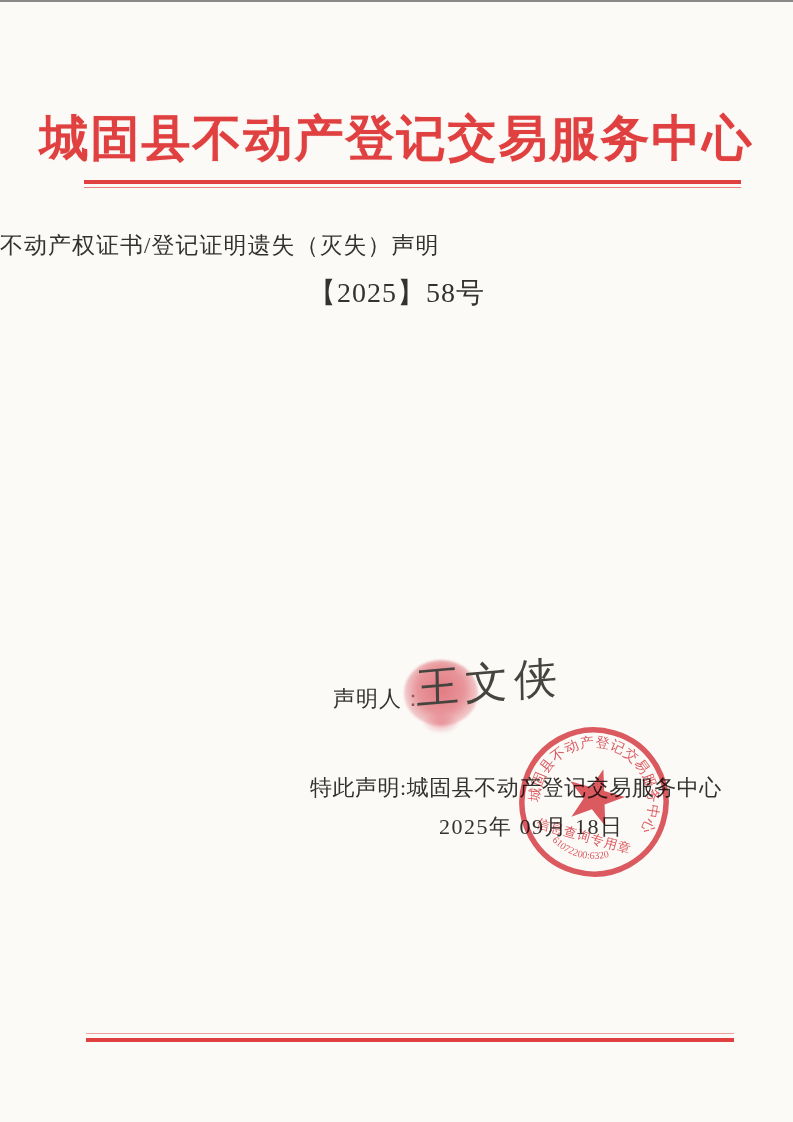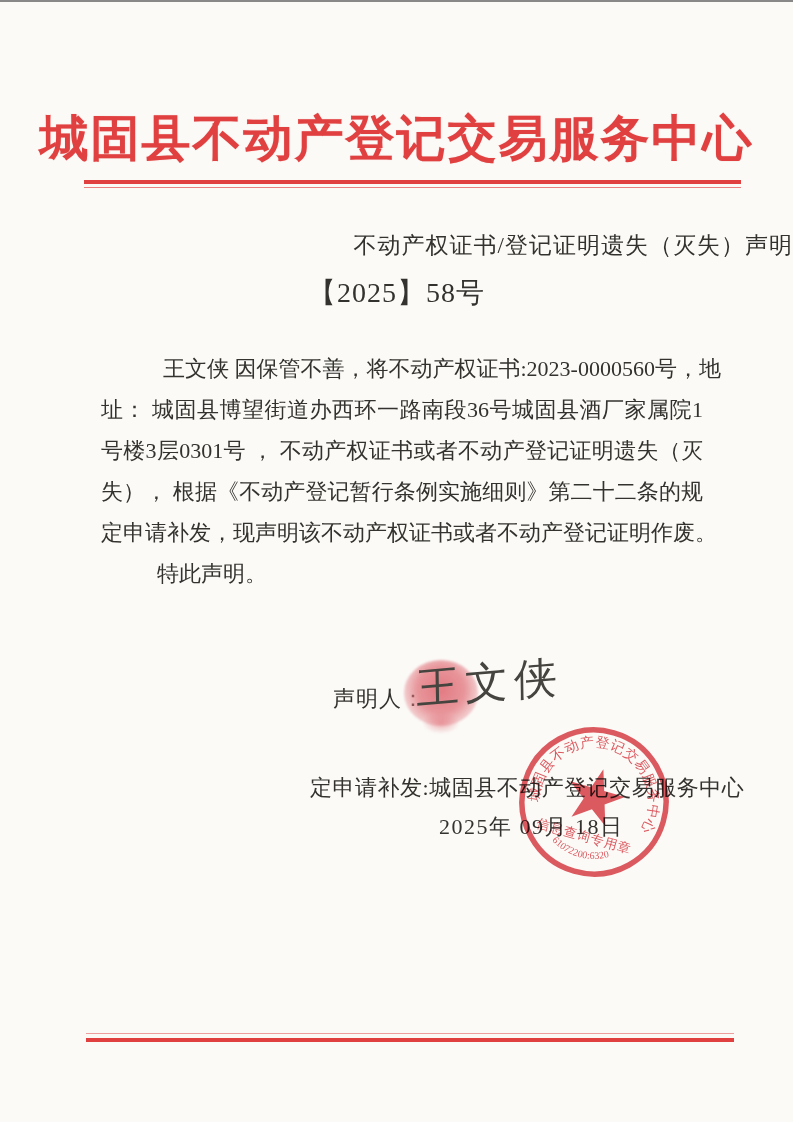--- a/index.html
+++ b/index.html
@@ -26,21 +26,21 @@
     white-space:nowrap;
   }
   .rule{position:absolute;background:var(--accent-red,#e04040);}
   .rule-top-thick{left:84px;width:657px;top:178px;height:4px;}
   .rule-top-thin{left:84px;width:657px;top:185px;height:1px;opacity:.65;}
   .rule-bottom-thin{left:86px;width:648px;top:1031px;height:1px;opacity:.5;}
   .rule-bottom-thick{left:86px;width:648px;top:1036px;height:4px;}
   
   .doc-title{
     position:absolute;top:228px;left:0;right:0;
-    text-align:right;font-size:23px;letter-spacing:1px;
+    text-align:left;font-size:23px;letter-spacing:1px;
     white-space:nowrap;
   }
   .doc-number{
     position:absolute;top:272px;left:0;right:0;
     text-align:center;font-size:28px;letter-spacing:1px;
   }
   
   .body-block{
     position:absolute;left:101px;top:346px;width:602px;
   }
@@ -113,35 +113,27 @@
 
 <div class="page">
 
   <div class="letterhead">城固县不动产登记交易服务中心</div>
   <div class="rule rule-top-thick"></div>
   <div class="rule rule-top-thin"></div>
 
   <div class="doc-title">不动产权证书/登记证明遗失（灭失）声明</div>
   <div class="doc-number">【2025】58号</div>
 
-  <div class="body-block">
-    <div class="body-line first">王文侠 因保管不善，将不动产权证书:2023-0000560号，地</div>
-    <div class="body-line">址： 城固县博望街道办西环一路南段36号城固县酒厂家属院1</div>
-    <div class="body-line">号楼3层0301号 ， 不动产权证书或者不动产登记证明遗失（灭</div>
-    <div class="body-line">失）， 根据《不动产登记暂行条例实施细则》第二十二条的规</div>
-    <div class="body-line">定申请补发，现声明该不动产权证书或者不动产登记证明作废。</div>
-    <div class="body-line closing">特此声明。</div>
-  </div>
 
   <div class="sign-label">声明人：</div>
   <div class="fingerprint"></div>
   <div class="signature-name">王文侠</div>
 
   <div class="publisher-row">
-    <span>定申请补发:</span><span>城固县不动产登记交易服务中心</span>
+    <span>特此声明:</span><span>城固县不动产登记交易服务中心</span>
   </div>
   <div class="date-row">2025年 09月 18日</div>
 
   <div class="seal">
     <svg viewBox="-102 -102 204 204" xmlns="http://www.w3.org/2000/svg">
       <g transform="rotate(16)" fill="var(--seal-red,#dc4a52)">
         <circle r="72" fill="none" stroke="var(--seal-red,#dc4a52)" stroke-width="5.5"></circle>
         <defs>
           <path id="sealTopArc" d="M -53.1 14.2 A 55 55 0 1 1 53.1 14.2" fill="none"></path>
           <path id="sealBottomArc" d="M -36.6 43.7 A 57 57 0 0 0 36.6 43.7" fill="none"></path>

